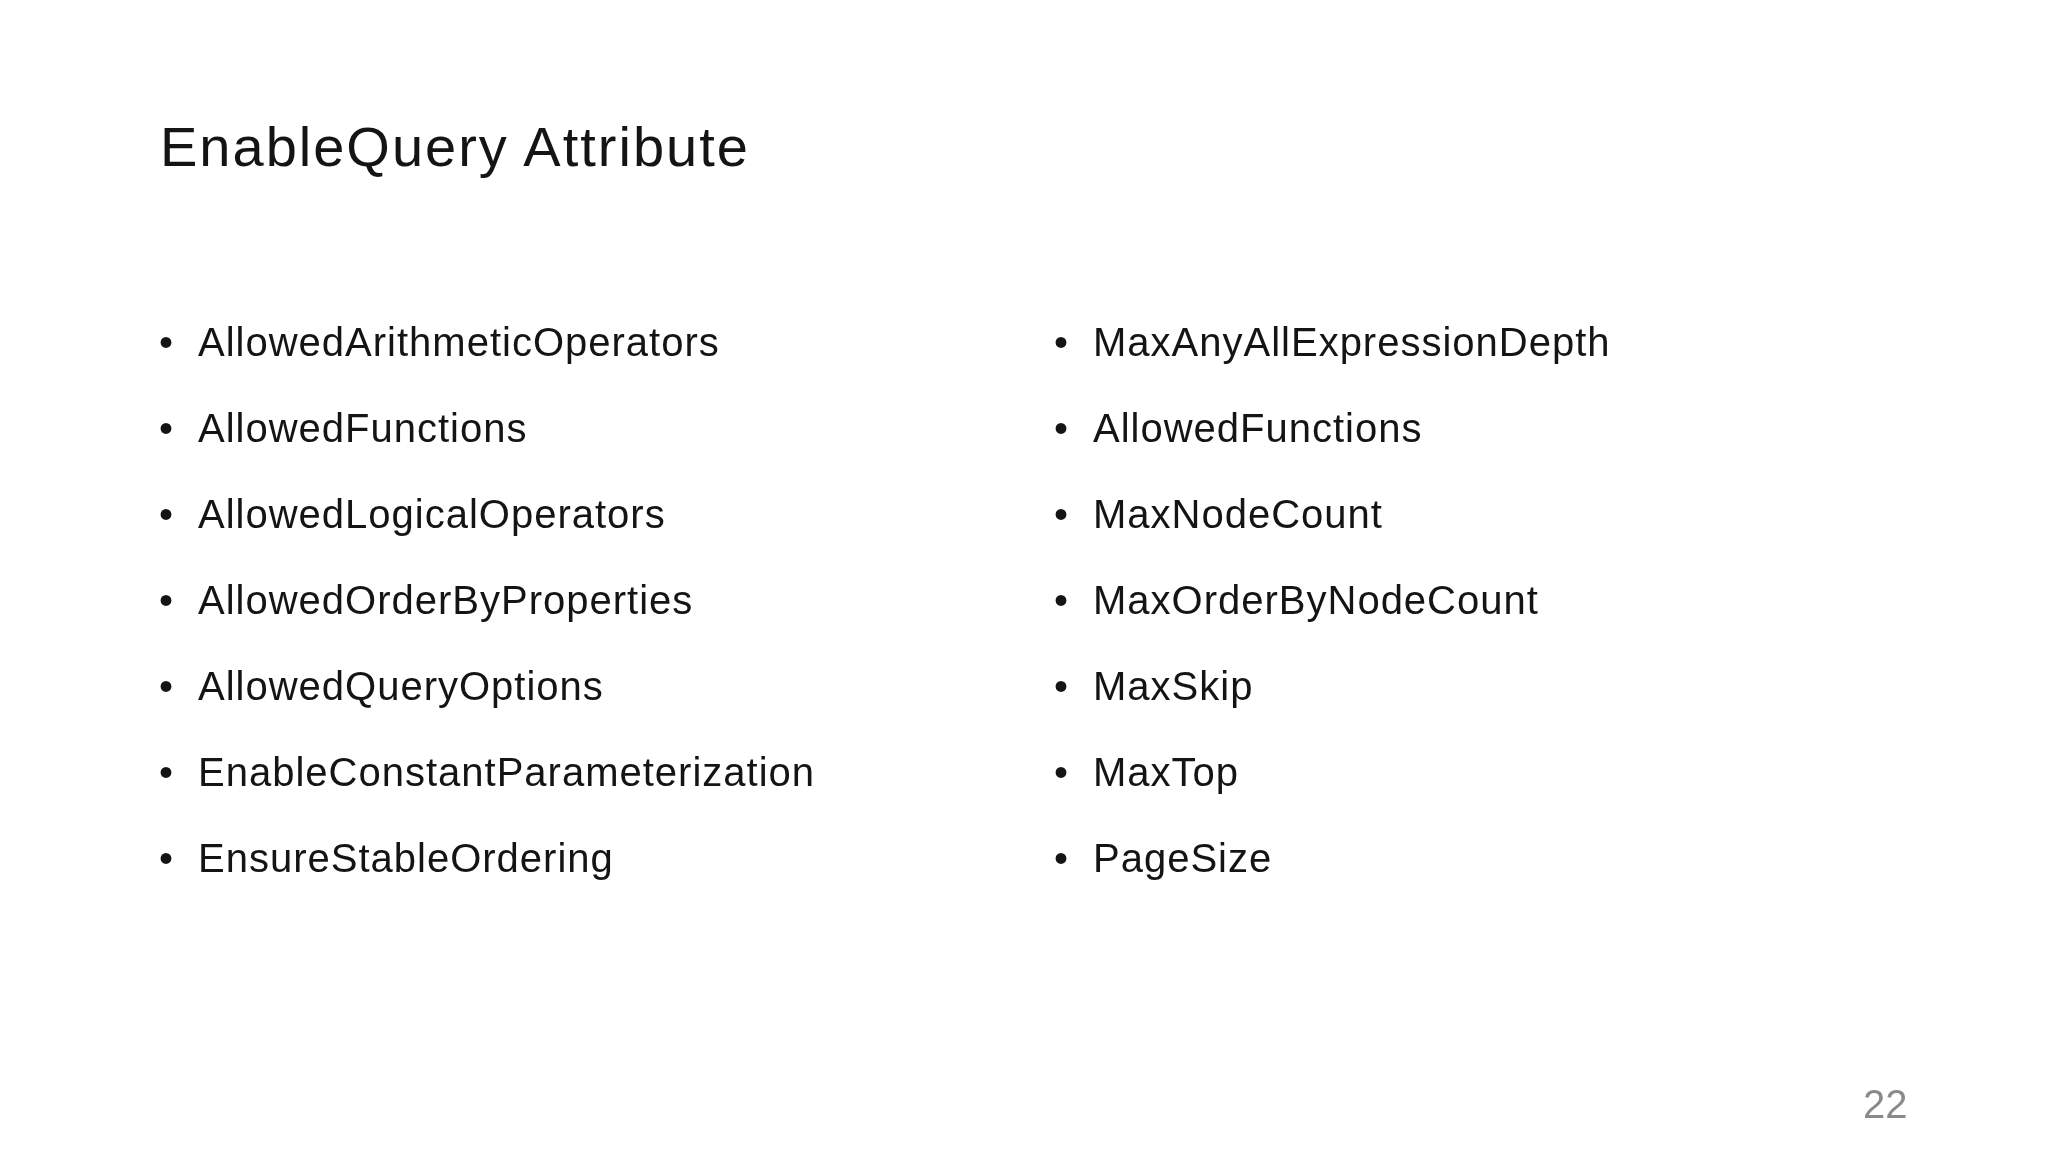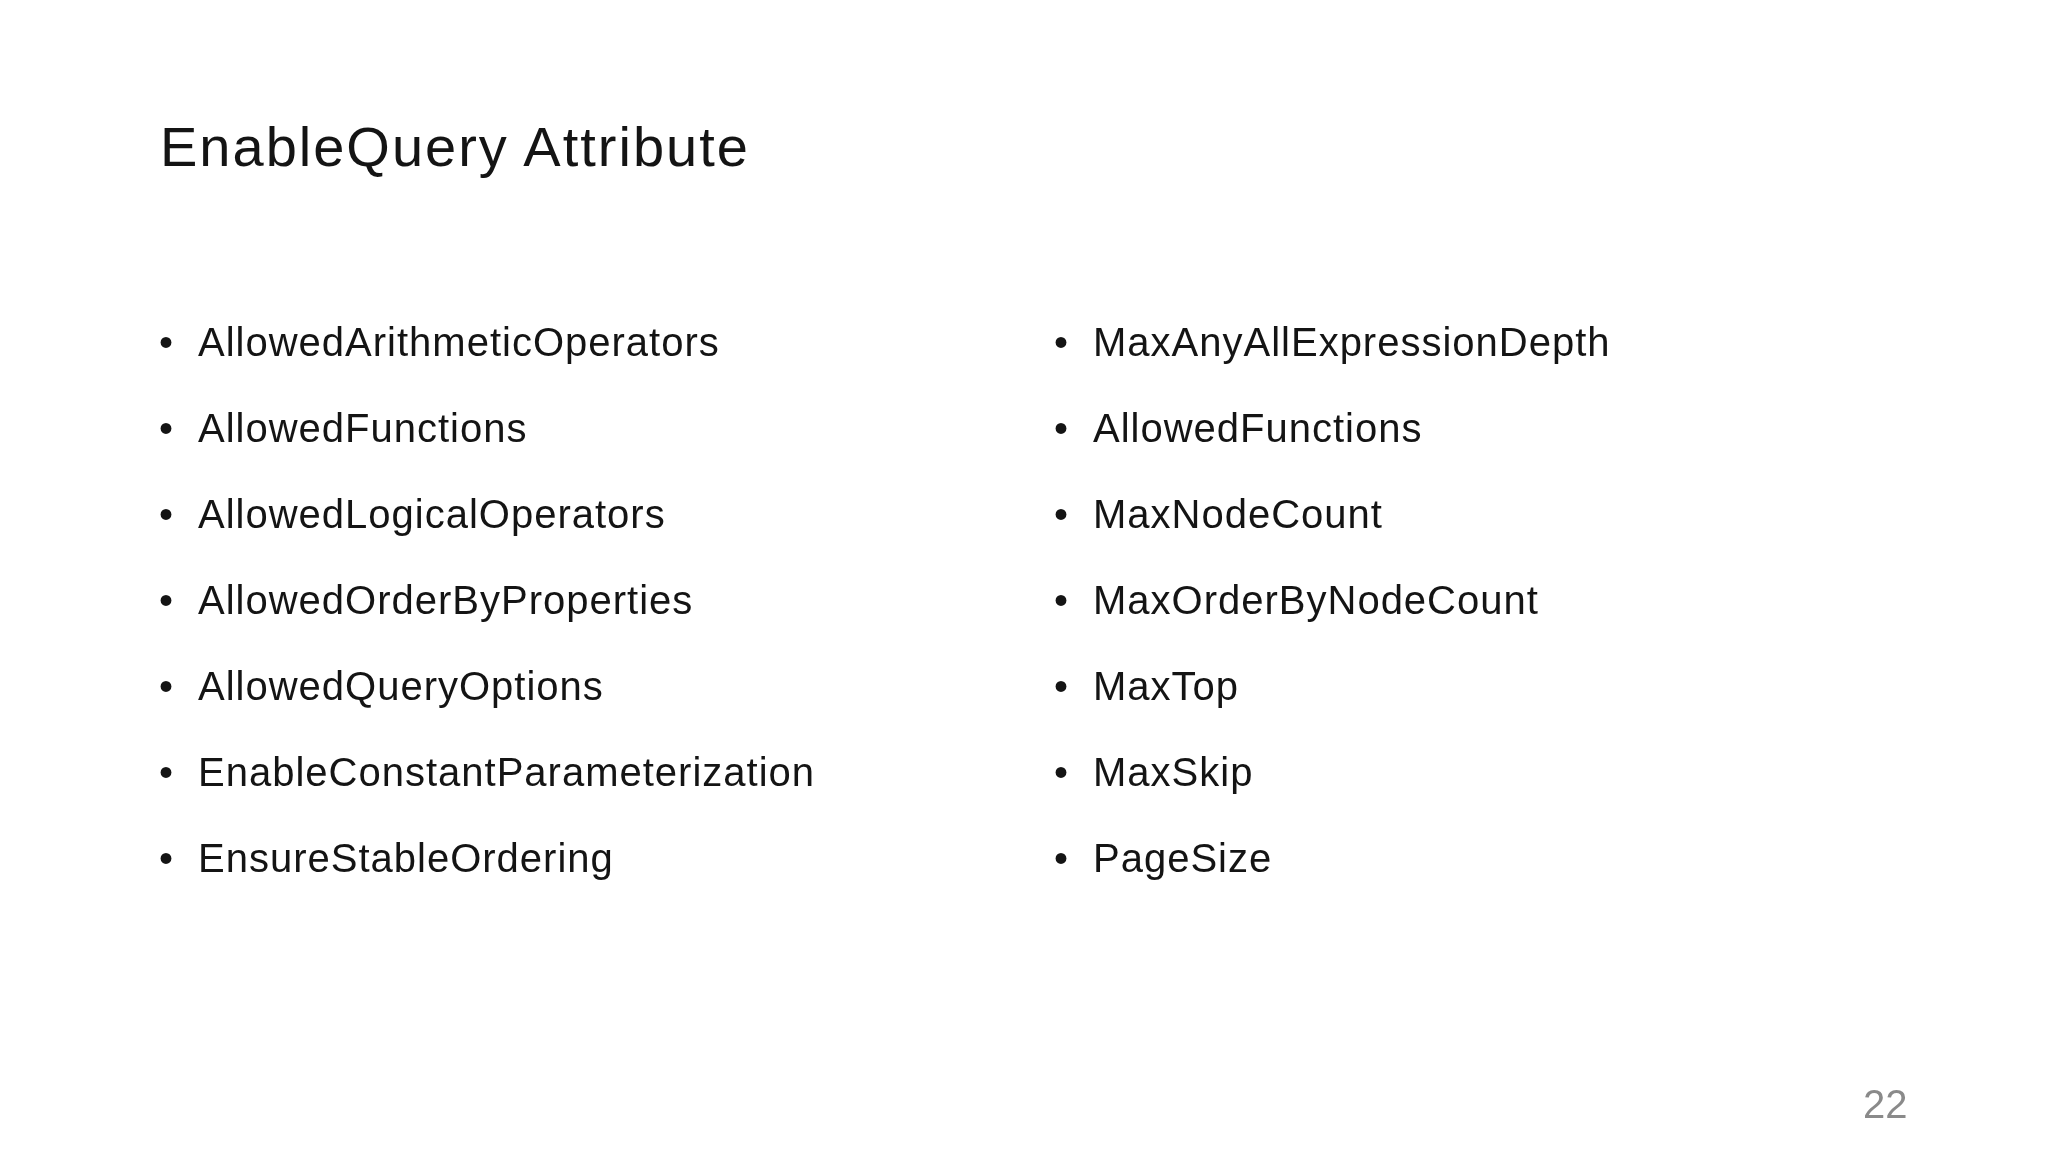--- a/index.html
+++ b/index.html
@@ -109,25 +109,25 @@
 
       <li>
         <span class="bullet">•</span><span>MaxNodeCount</span>
       </li>
 
       <li>
         <span class="bullet">•</span><span>MaxOrderByNodeCount</span>
       </li>
 
       <li>
-        <span class="bullet">•</span><span>MaxTop</span>
+        <span class="bullet">•</span><span>MaxSkip</span>
       </li>
 
       <li>
-        <span class="bullet">•</span><span>MaxSkip</span>
+        <span class="bullet">•</span><span>MaxTop</span>
       </li>
 
       <li>
         <span class="bullet">•</span><span>PageSize</span>
       </li>
     </ul>
 
   <div class="page-number">22</div>
 
 </div>

